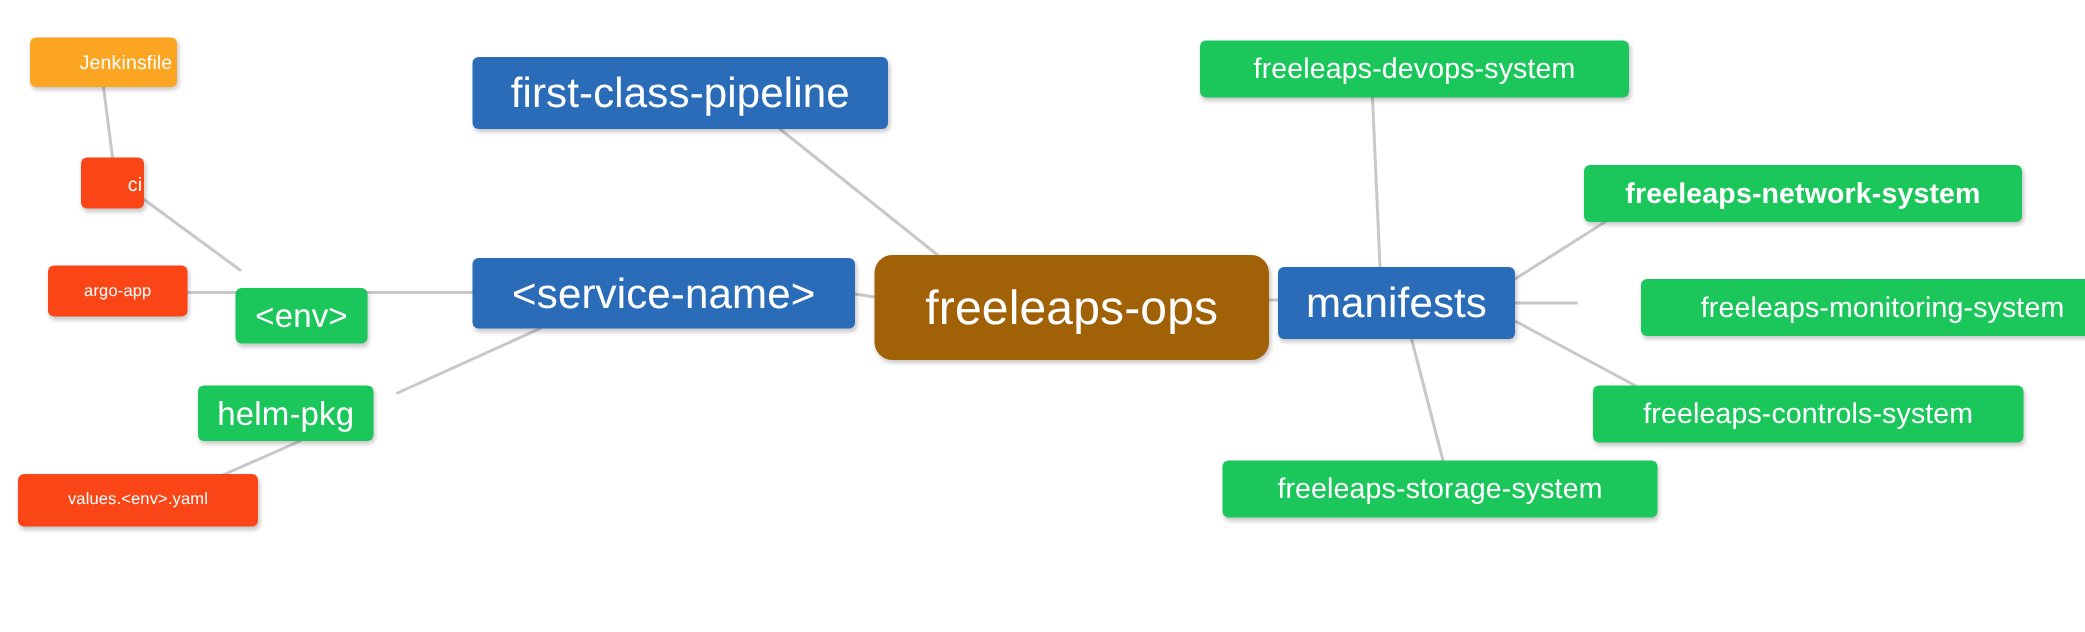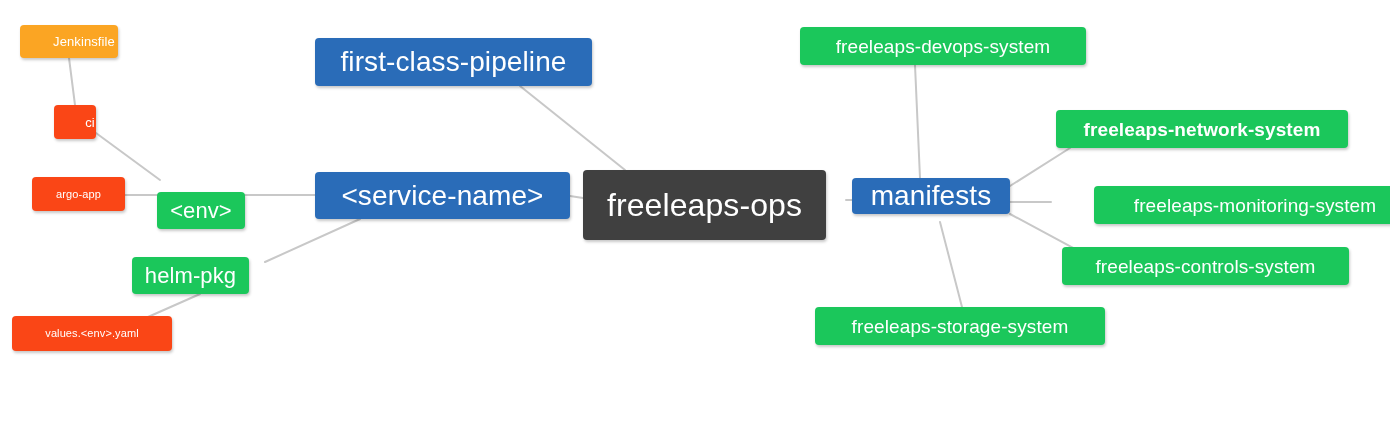--- a/index.html
+++ b/index.html
@@ -85,35 +85,35 @@
       </div>
       <div class="mm-node sz-s" style="left: 12px; top: 316px; width: 160px; height: 35px; background: rgb(250, 70, 22);">
         <span>values.&lt;env&gt;.yaml</span>
       </div>
       <div class="mm-node sz-xl" style="left: 315px; top: 38px; width: 277px; height: 48px; background: rgb(42, 108, 184);">
         <span>first-class-pipeline</span>
       </div>
       <div class="mm-node sz-xl" style="left: 315px; top: 172px; width: 255px; height: 47px; background: rgb(42, 108, 184);">
         <span>&lt;service-name&gt;</span>
       </div>
-      <div class="mm-node sz-xxl" style="left: 583px; top: 170px; width: 243px; height: 70px; background: #404040;">
+      <div class="mm-node sz-xxl" style="left: 583px; top: 170px; width: 263px; height: 70px; background: #a16207; border-radius: 12px;">
         <span>freeleaps-ops</span>
       </div>
-      <div class="mm-node sz-xl" style="left: 852px; top: 178px; width: 158px; height: 36px; background: rgb(42, 108, 184);">
+      <div class="mm-node sz-xl" style="left: 852px; top: 178px; width: 158px; height: 48px; background: rgb(42, 108, 184);">
         <span>manifests</span>
       </div>
       <div class="mm-node sz-m" style="left: 800px; top: 27px; width: 286px; height: 38px; background: rgb(27, 199, 91);">
         <span>freeleaps-devops-system</span>
       </div>
       <div class="mm-node sz-m" style="left: 1056px; top: 110px; width: 292px; height: 38px; background: rgb(27, 199, 91); font-weight: bold;">
         <span>freeleaps-network-system</span>
       </div>
       <div class="mm-node sz-m" style="left: 1051px; top: 186px; width: 322px; height: 38px; background: rgb(27, 199, 91); margin-left: 43px;">
         <span>freeleaps-monitoring-system</span>
       </div>
-      <div class="mm-node sz-m" style="left: 1062px; top: 247px; width: 287px; height: 38px; background: rgb(27, 199, 91);">
+      <div class="mm-node sz-m" style="left: 1062px; top: 257px; width: 287px; height: 38px; background: rgb(27, 199, 91);">
         <span>freeleaps-controls-system</span>
       </div>
       <div class="mm-node sz-m" style="left: 815px; top: 307px; width: 290px; height: 38px; background: rgb(27, 199, 91);">
         <span>freeleaps-storage-system</span>
       </div>
     </div>
 </div>
 
 </body></html>

